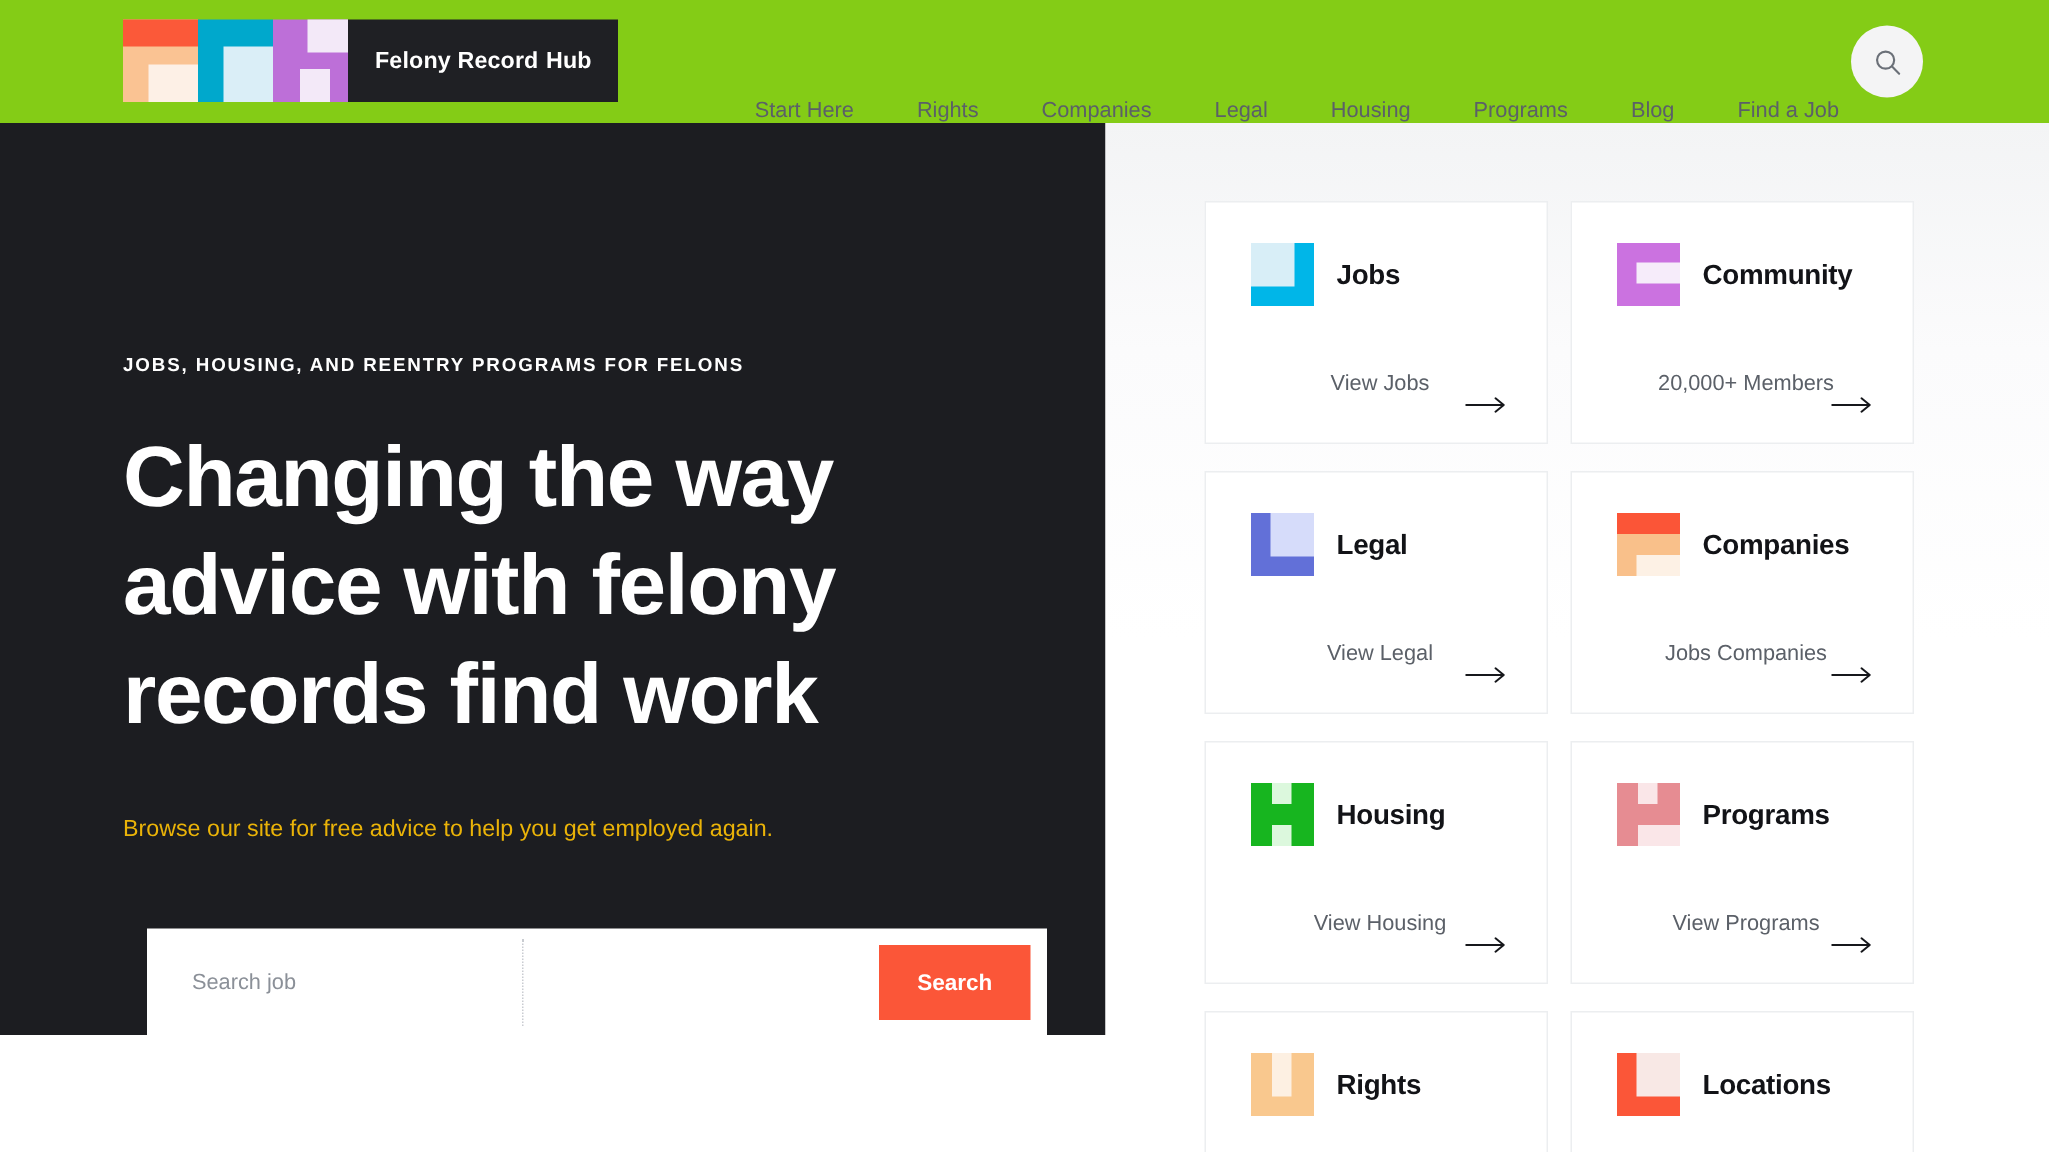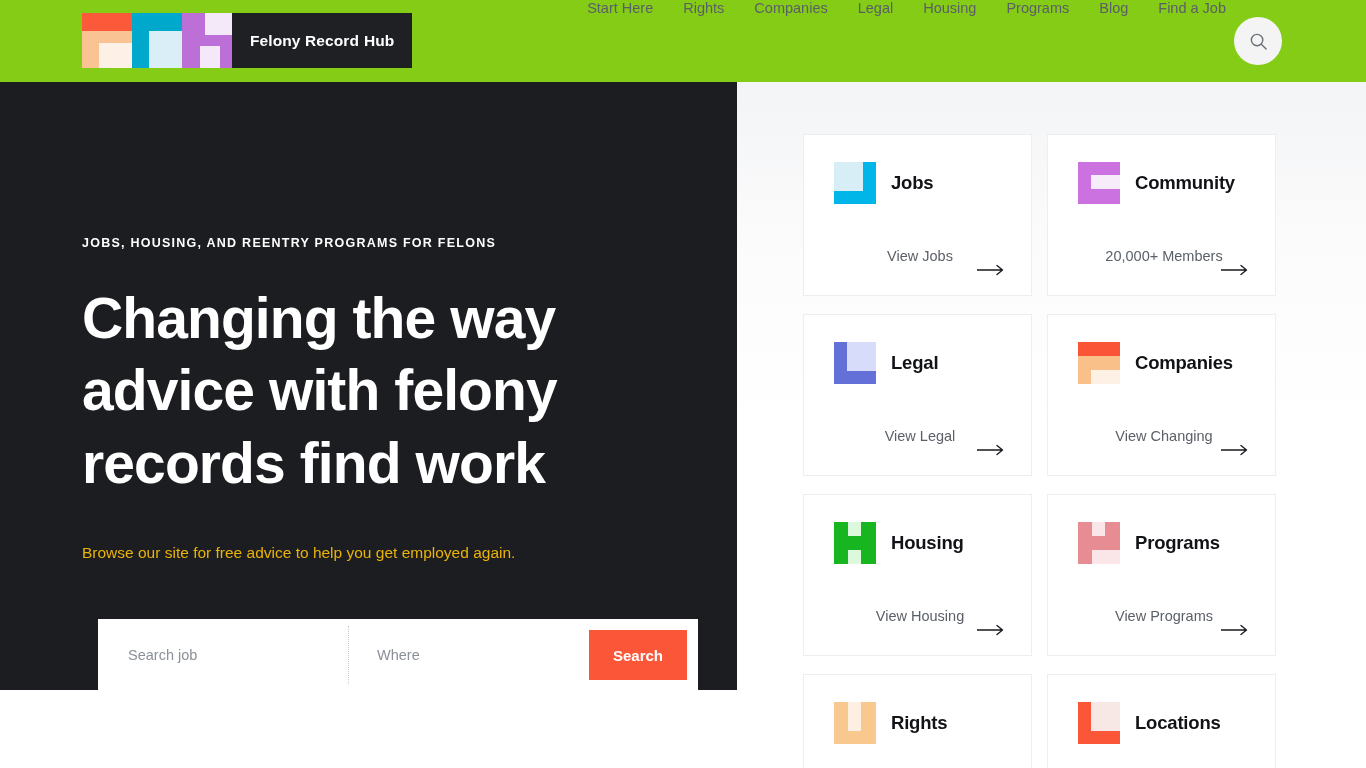--- a/index.html
+++ b/index.html
@@ -44,21 +44,21 @@
     background:#1f2024; color:#ffffff;
     display:flex; align-items:center;
     padding:0 18px; height:55px;
     font-size:15.5px; letter-spacing:.1px;
   }
   .logo-label b { font-weight:700; }
   .logo-label span { font-weight:700; margin-left:5px; }
 
   .nav {
     position:absolute; right:140px; top:0; height:82px;
-    display:flex; align-items:flex-start; gap:0;
+    display:flex; align-items:flex-end; gap:12px;
   }
   .nav a {
     color:#5b6068; text-decoration:none;
     font-size:14.5px; padding:0 15px;
     white-space:nowrap;
   }
   .nav a:last-child { padding-right:0; }
 
   .search-btn {
     position:absolute; right:84px; top:17px;
@@ -236,23 +236,20 @@
   <div class="hero-inner">
     <div class="eyebrow">JOBS, HOUSING, AND REENTRY PROGRAMS FOR FELONS</div>
     <h1 class="headline">Changing the way advice with felony records find work</h1>
     <p class="subhead">Browse our site for free advice to help you get employed again.</p>
 
     <form class="searchbar">
       <div class="sb-field">
         <input type="text" placeholder="Search job" style="">
       </div>
       <div class="sb-divider"></div>
-      <div class="sb-field where">
-        <input type="text" placeholder="Where" style="">
-      </div>
       <button class="sb-submit">Search</button>
     </form>
   </div>
 </section>
 
 <section class="right-panel">
   <div class="cards">
 
     <div class="card">
       <div class="card-head">
@@ -307,21 +304,21 @@
 
     <div class="card col-right">
       <div class="card-head">
         <div class="card-icon ic-companies">
             <div class="bar"></div>
             <div class="p"></div>
           </div>
         <div class="card-title">Companies</div>
       </div>
       <div class="card-foot">
-        <span class="card-link">View Changing</span>
+        <span class="card-link">Jobs Companies</span>
         <span class="card-arrow">
           <svg width="28" height="12" viewBox="0 0 28 12" fill="none">
               <path d="M0 6h25M20 1.5L25.5 6 20 10.5" stroke="#17181c" stroke-width="1.3" stroke-linecap="round" stroke-linejoin="round"></path>
             </svg>
         </span>
       </div>
     </div>
 
     <div class="card">
       <div class="card-head">

